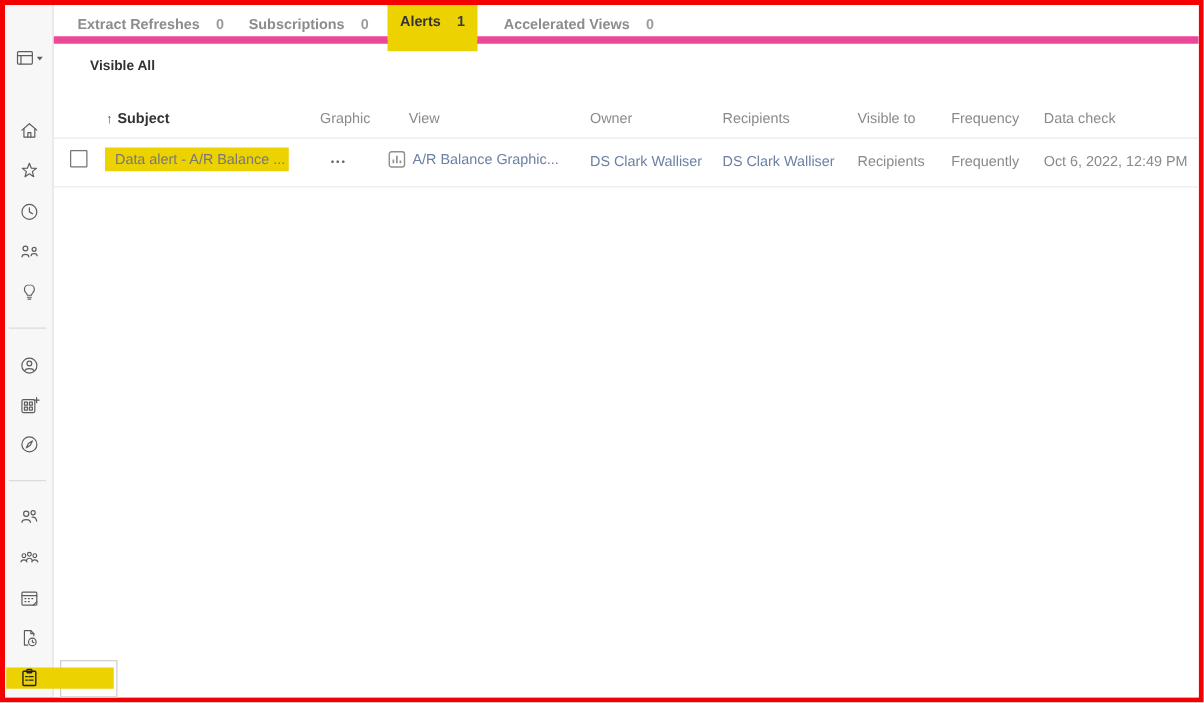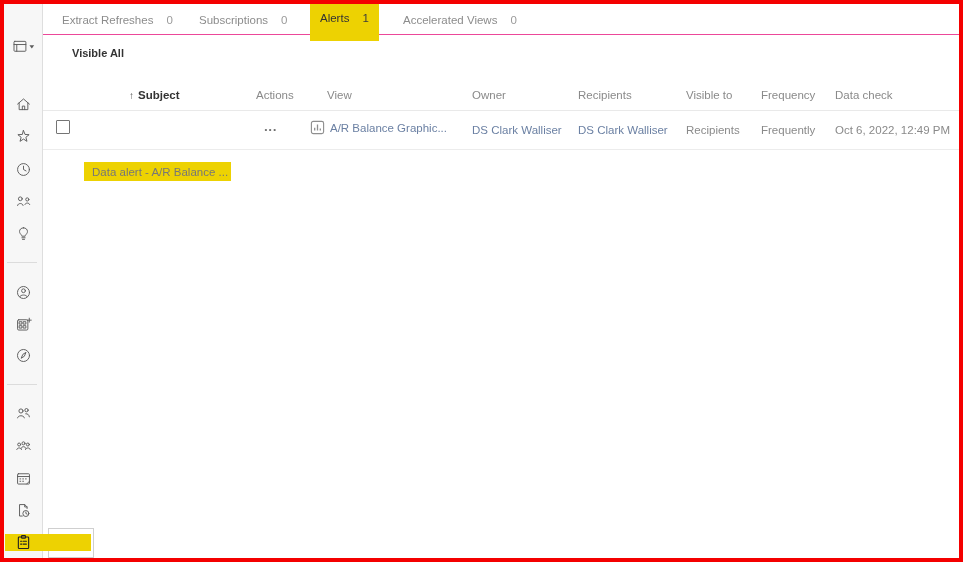--- a/index.html
+++ b/index.html
@@ -30,21 +30,22 @@
   .nav-item.active{ z-index:4; }
 
   
   .content{
     position:absolute; left:39px; top:0; right:0; bottom:0; background:#fff;
   }
 
   
   .tabbar{
     position:absolute; left:0; top:0; right:0; height:31px;
-    border-bottom:1px solid #ec4899;
+    border-bottom:6px solid #ec4899;
+    font-weight:bold;
   }
   .tab{
     position:absolute; top:0; height:31px;
     display:flex; align-items:center; cursor:pointer;
     font-size:11.5px; color:#8c8c8c;
   }
   .tab .count{ margin-left:13px; color:#9a9a9a; }
   .tab.selected{ border-bottom:3px solid #3f3f3f; color:#333; }
   .tab.selected .pill{
     background:#edd202; padding:17px 10px; display:flex; align-items:center;
@@ -54,35 +55,35 @@
   .select-all{
     position:absolute; left:29px; top:43px;
     font-size:11px; color:#333; font-weight:600; cursor:pointer;
   }
 
   
   .thead-cell{
     position:absolute; top:85px; font-size:11.5px; color:#8a8a8a; white-space:nowrap;
     cursor:pointer;
   }
-  .thead-cell.subject{ color:#333; font-weight:700;margin-left:44px; }
+  .thead-cell.subject{ color:#333; font-weight:700; }
   .sort-arrow{ font-size:10px; color:#4a4a4a; margin-right:4px; font-weight:400; }
   .thead-line{ position:absolute; left:0; right:0; top:106px; height:1px; background:#e9e9e9; }
 
   .trow{ position:absolute; left:0; right:0; top:107px; height:39px; border-bottom:1px solid #ececec; }
   .cell{ position:absolute; top:12px; font-size:11.5px; white-space:nowrap; line-height:14px; }
   .cell.grey{ color:#8a8a8a; }
   .cell.link{ color:#6b80a3; cursor:pointer;text-align:right; }
   .checkbox{
     position:absolute; left:13px; top:9px; width:14px; height:14px;
     border:1px solid #757575; border-radius:1px; background:#fff; cursor:pointer;
   }
   .subject-hl{
     position:absolute; left:41px; top:7px; width:147px; height:19px;
-    background:#edd202; display:flex; align-items:center; overflow:hidden;margin-top:44px;
+    background:#edd202; display:flex; align-items:center; overflow:hidden;
   }
   .subject-hl span{
     padding-left:8px; font-size:11.5px; color:#777777; white-space:nowrap; cursor:pointer;
   }
   .actions-dots{
     position:absolute; left:215px; top:9px; width:26px; height:18px;
     display:flex; align-items:center; justify-content:center;
     color:#6b6b6b; font-size:8px; letter-spacing:1.5px; cursor:pointer;
   }
   .view-cell{ position:absolute; left:267px; top:9px; display:flex; align-items:center; cursor:pointer; }
@@ -268,21 +269,21 @@
         <span>Accelerated Views</span>
         <span class="count">0</span>
       </div>
     </div>
 
     <div class="select-all">Visible All</div>
 
     <div class="thead-cell subject" style="left:42px">
       <span class="sort-arrow">↑</span><span>Subject</span>
     </div>
-    <div class="thead-cell" style="left:213px">Actions</div>
+    <div class="thead-cell" style="left:213px">Graphic</div>
     <div class="thead-cell" style="left:284px">View</div>
     <div class="thead-cell" style="left:429px">Owner</div>
     <div class="thead-cell" style="left:535px">Recipients</div>
     <div class="thead-cell" style="left:643px">Visible to</div>
     <div class="thead-cell" style="left:718px">Frequency</div>
     <div class="thead-cell" style="left:792px">Data check</div>
     <div class="thead-line"></div>
 
     <div class="trow">
       <div class="checkbox"></div>

